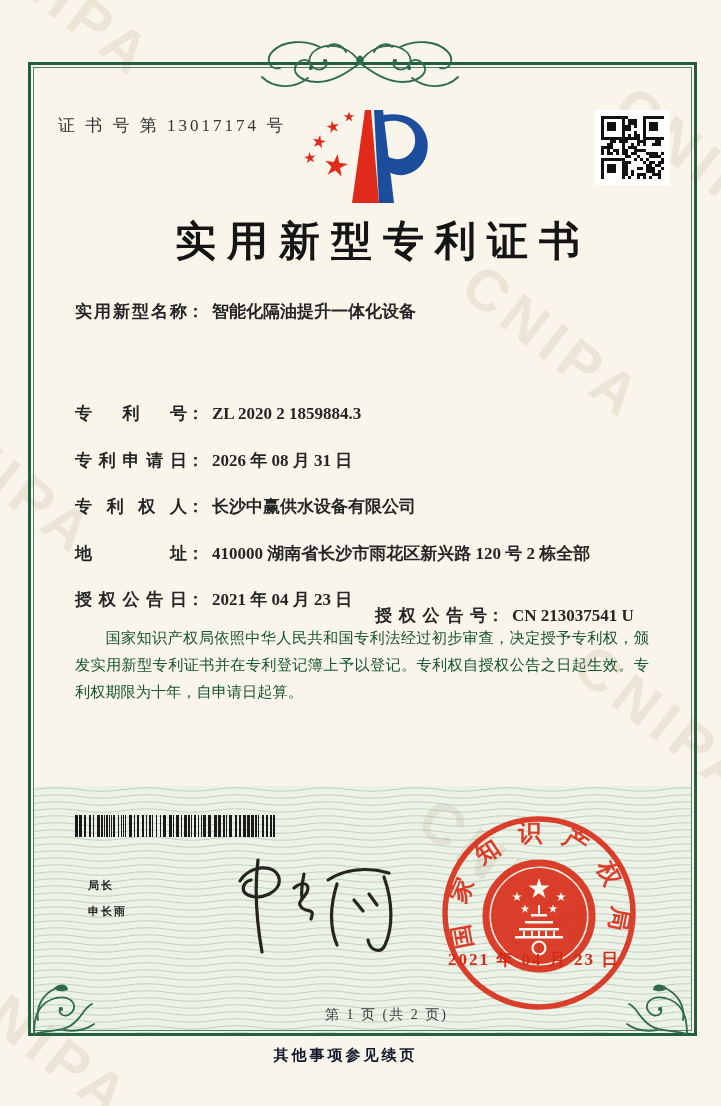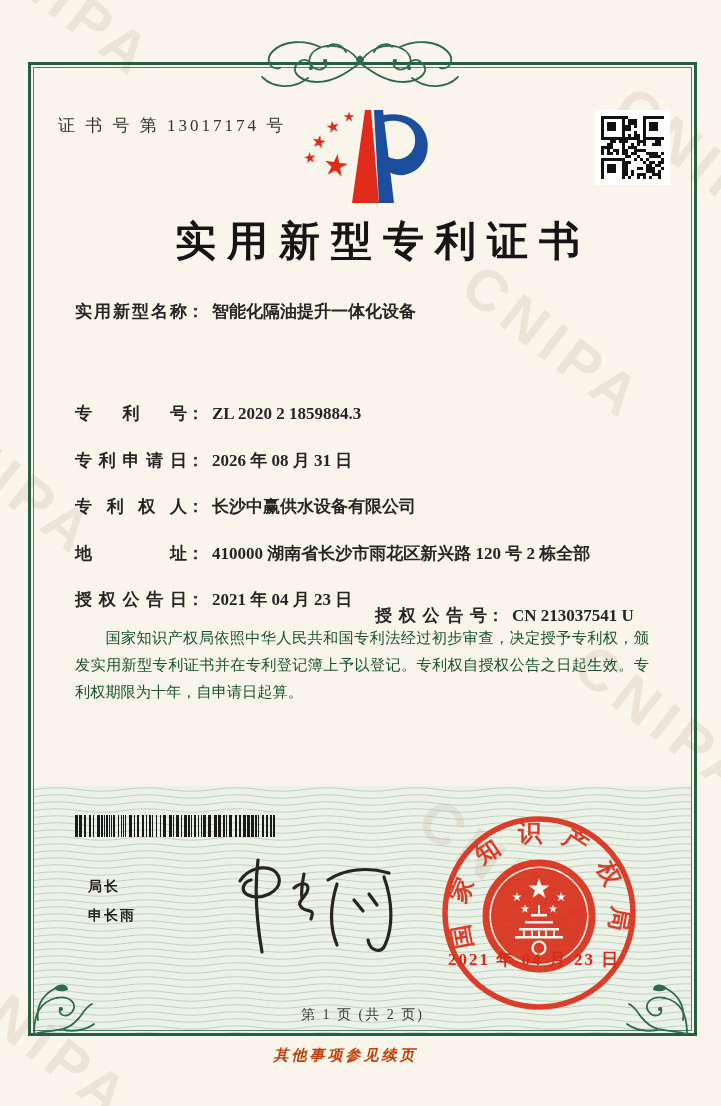--- a/index.html
+++ b/index.html
@@ -26,30 +26,30 @@
   .fcolon{display:inline-block;margin-right:8px;}
   .fright{position:absolute;left:300px;top:0;margin-top:16px;}
   
   .paras{position:absolute;left:75px;top:624px;width:574px;z-index:3;}
   .paras p{margin:0;font-size:15.2px;line-height:1.78;text-align:justify;text-indent:2em;
       font-weight:500;color:#14532d;}
   
   .wavy{position:absolute;left:34px;top:786px;z-index:1;}
   .barcode{position:absolute;left:75px;top:815px;z-index:3;}
   .director{position:absolute;left:88px;top:878px;z-index:3;
-      font-family:"Liberation Sans",sans-serif;font-size:14px;font-weight:600;color:#24241f;letter-spacing:2px;}
+      font-family:"Liberation Sans",sans-serif;font-size:11px;font-weight:600;color:#24241f;letter-spacing:2px;}
   .director div{margin-bottom:11px;}
   .signature{position:absolute;left:198px;top:850px;z-index:3;}
   .seal{position:absolute;left:430px;top:805px;z-index:4;}
   .seal-date{position:absolute;left:448px;top:948px;width:200px;z-index:5;
       font-size:17px;font-weight:bold;color:#d22c17;letter-spacing:2px;white-space:nowrap;}
   .page-info{position:absolute;left:28px;top:1006px;width:669px;text-align:center;
-      font-size:14px;color:#3a3a3a;letter-spacing:2px;z-index:3;}
+      font-size:14px;color:#3a3a3a;letter-spacing:2px;z-index:3;padding-left:24px;}
   .cont-note{position:absolute;left:0;top:1046px;width:691px;text-align:center;
-      font-size:15px;font-weight:600;color:#c2410c;letter-spacing:3px;z-index:3;font-style:italic;}
+      font-size:15px;font-weight:600;color:#0f172a;letter-spacing:3px;z-index:3;}
   .ornament{position:absolute;z-index:4;pointer-events:none;}
 </style>
 </head>
 <body>
 
 <div class="page">
 
   <span class="wm" style="left:-42px;top:-34px;">CNIPA</span>
   <span class="wm" style="left:600px;top:130px;">CNIPA</span>
   <span class="wm" style="left:448px;top:308px;">CNIPA</span>

